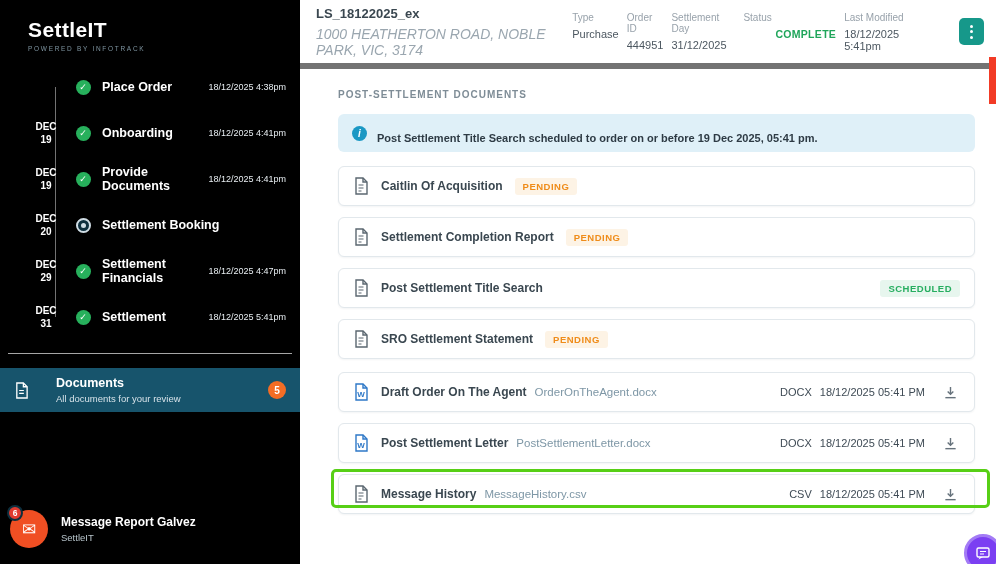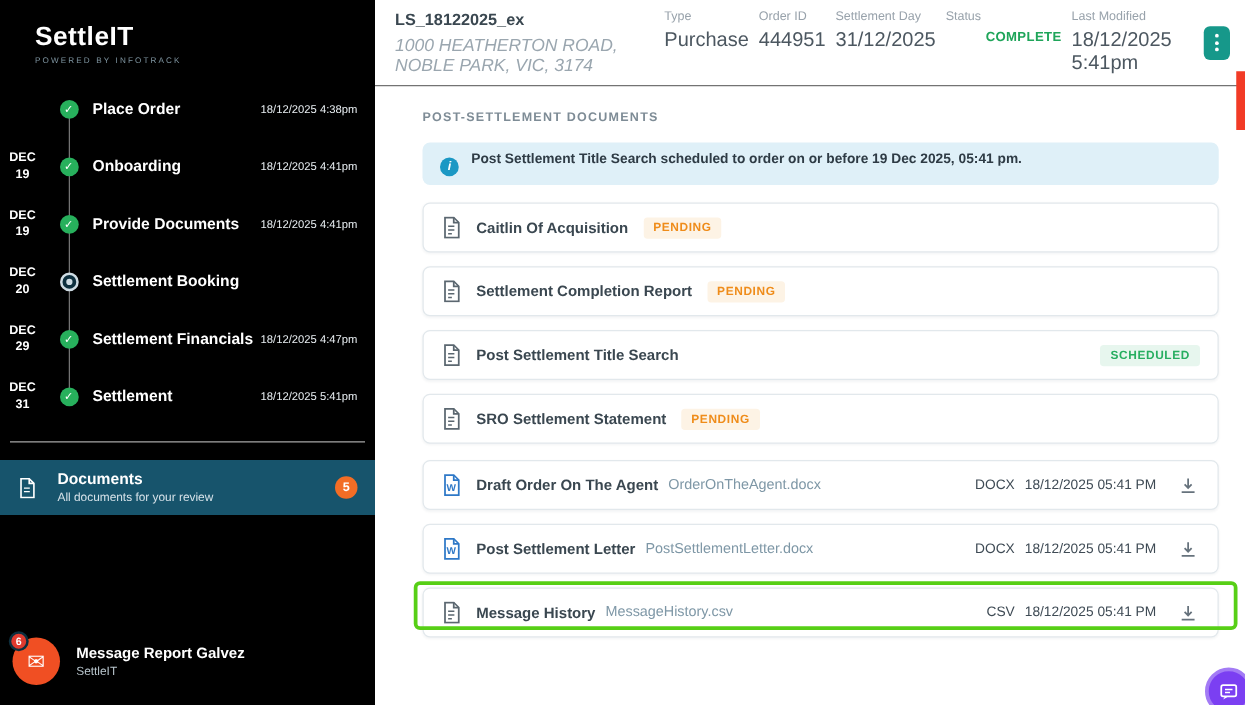--- a/index.html
+++ b/index.html
@@ -8,78 +8,78 @@
     font-family:"Liberation Sans", sans-serif;
     position:relative; overflow:hidden; background:#ffffff; color:#3a4750;
   }
 
   
   .sidebar { position:absolute; left:0; top:0; width:300px; height:564px; background:#000000; color:#fff; }
   .logo { padding:18px 0 0 28px; }
   .brand { font-size:21px; font-weight:bold; letter-spacing:.4px; }
   .tagline { font-size:6.5px; letter-spacing:1.7px; color:#7f95a1; margin-top:3px; }
 
-  .timeline { position:relative; margin-top:12px; }
+  .timeline { position:relative; margin-top:12px;padding-left:28px; }
   .timeline-line { position:absolute; left:54.5px; top:23px; height:230px; width:1px; background:rgba(255,255,255,.45); }
   .t-row { display:flex; align-items:center; height:46px; position:relative; cursor:pointer; }
   .t-date { width:36px; text-align:center; font-size:10px; font-weight:bold; line-height:1.3; white-space:pre-line; }
   .t-icon { width:38px; display:flex; justify-content:center; position:relative; }
   .icon-done { width:15px; height:15px; border-radius:50%; background:#27b05c; color:#fff;
     display:flex; align-items:center; justify-content:center; font-size:9px; }
   .icon-done::before { content:"\2713"; }
   .icon-current { width:15px; height:15px; border-radius:50%; border:2.5px solid #cfdce4; background:#0d2f3e;
     display:flex; align-items:center; justify-content:center; }
   .icon-current::before { content:""; width:5px; height:5px; border-radius:50%; background:#cfdce4; }
   .t-label { flex:1; font-size:12.5px; font-weight:bold; }
   .t-time { font-size:9px; color:#e8eef2; padding-right:14px; }
 
   .sidebar-divider { height:1px; background:rgba(255,255,255,.65); margin:13px 8px 14px; }
 
-  .docs-panel { background:#17546c; display:flex; align-items:center; gap:17px; padding:8px 14px; cursor:pointer; }
+  .docs-panel { background:#17546c; display:flex; align-items:center; gap:27px; padding:8px 14px; cursor:pointer; }
   .docs-title { font-size:12.5px; font-weight:bold; }
   .docs-sub { font-size:9.5px; color:#d6e2e9; margin-top:3px; }
   .docs-badge { margin-left:auto; min-width:18px; height:18px; border-radius:50%; background:#f36d25; color:#fff;
     font-size:10px; font-weight:bold; display:flex; align-items:center; justify-content:center; }
 
   .user { position:absolute; left:10px; bottom:16px; display:flex; align-items:center; gap:13px; cursor:pointer; }
   .avatar { width:38px; height:38px; border-radius:50%; background:#f04f23; position:relative;
     display:flex; align-items:center; justify-content:center; font-size:17px; color:#fff; }
   .avatar::before { content:"\2709"; }
   .avatar-badge { position:absolute; top:-5px; left:-3px; width:16px; height:16px; border-radius:50%;
     background:#e03a2f; border:2px solid #0d2f3e; font-size:8.5px; font-weight:bold; color:#fff;
     display:flex; align-items:center; justify-content:center; }
   .user-name { font-size:12px; font-weight:bold; }
   .user-app { font-size:9.5px; color:#b9c6cd; margin-top:3px; }
 
   
   .main { position:absolute; left:300px; top:0; right:0; bottom:0; background:#fff; }
-  .main-header { height:69px; border-bottom:1px solid #737373; display:flex; align-items:center;
+  .main-header { height:69px; border-bottom:6px solid #737373; display:flex; align-items:center;
     padding:0 12px 0 16px; gap:26px; background:#fff; }
   .title-block { width:238px; }
   .mh-title { font-size:13px; font-weight:bold; color:#3a4750; }
   .mh-address { font-size:14px; font-style:italic; color:#9aa6af; margin-top:5px; }
   .meta { display:flex; gap:8px; }
   .meta-label { font-size:10px; color:#98a2ab; margin-bottom:5px; }
-  .meta-value { font-size:16px; color:#4c5760; }
+  .meta-value { font-size:11px; color:#4c5760; }
   .meta-value.complete { color:#1fa55a; font-weight:bold; font-size:10.5px; letter-spacing:.3px;margin-left:32px; }
   .kebab { margin-left:auto; width:26px; height:27px; background:#16988a; border-radius:5px; border:none;
     display:flex; flex-direction:column; align-items:center; justify-content:center; gap:2.5px; cursor:pointer; }
   .kebab .dot { width:3px; height:3px; border-radius:50%; background:#fff; }
 
   .scroll-red { position:absolute; right:0; top:57px; width:7px; height:47px; background:#f23b26; }
 
   .content { padding:20px 21px 0 38px; }
   .section-title { font-size:10px; font-weight:bold; letter-spacing:1px; color:#7e8c96; margin-bottom:14px; }
 
   .banner { background:#dff0f8; border-radius:6px; padding:7px 14px; display:flex; gap:10px;
     align-items:flex-start; margin-bottom:14px; }
   .banner-icon { flex:0 0 auto; width:15px; height:15px; border-radius:50%; background:#1b98c4; color:#fff;
     font-size:10px; font-weight:bold; font-style:italic; display:flex; align-items:center; justify-content:center; margin-top:5px; }
   .banner-icon::before { content:"i"; }
-  .banner-line1 { font-size:11px; font-weight:bold; color:#2e3b45; line-height:13px; margin-top:0; }
+  .banner-line1 { font-size:11px; font-weight:bold; color:#2e3b45; line-height:13px; margin-top:11px; }
   .banner-line2 { font-size:11px; color:#2e3b45; line-height:13px; margin-top:3px; }
 
   .card { border:1px solid #e2e8ec; border-radius:6px; height:40px; display:flex; align-items:center;
     padding:0 14px; margin-bottom:11px; background:#fff; box-shadow:0 1px 2px rgba(16,40,60,.05); }
   .doc-icon { display:flex; align-items:center; }
   .doc-name { font-size:12px; font-weight:bold; color:#3a4750; margin-left:12px; }
   .badge { margin-left:auto; font-size:9.5px; font-weight:bold; letter-spacing:.5px; padding:3px 8px; border-radius:3px; }
   .badge.pending { color:#ef8c1a; background:#fdf3e5;margin-left:12px; }
   .badge.scheduled { color:#27ae60; background:#e7f6ee; }
 

